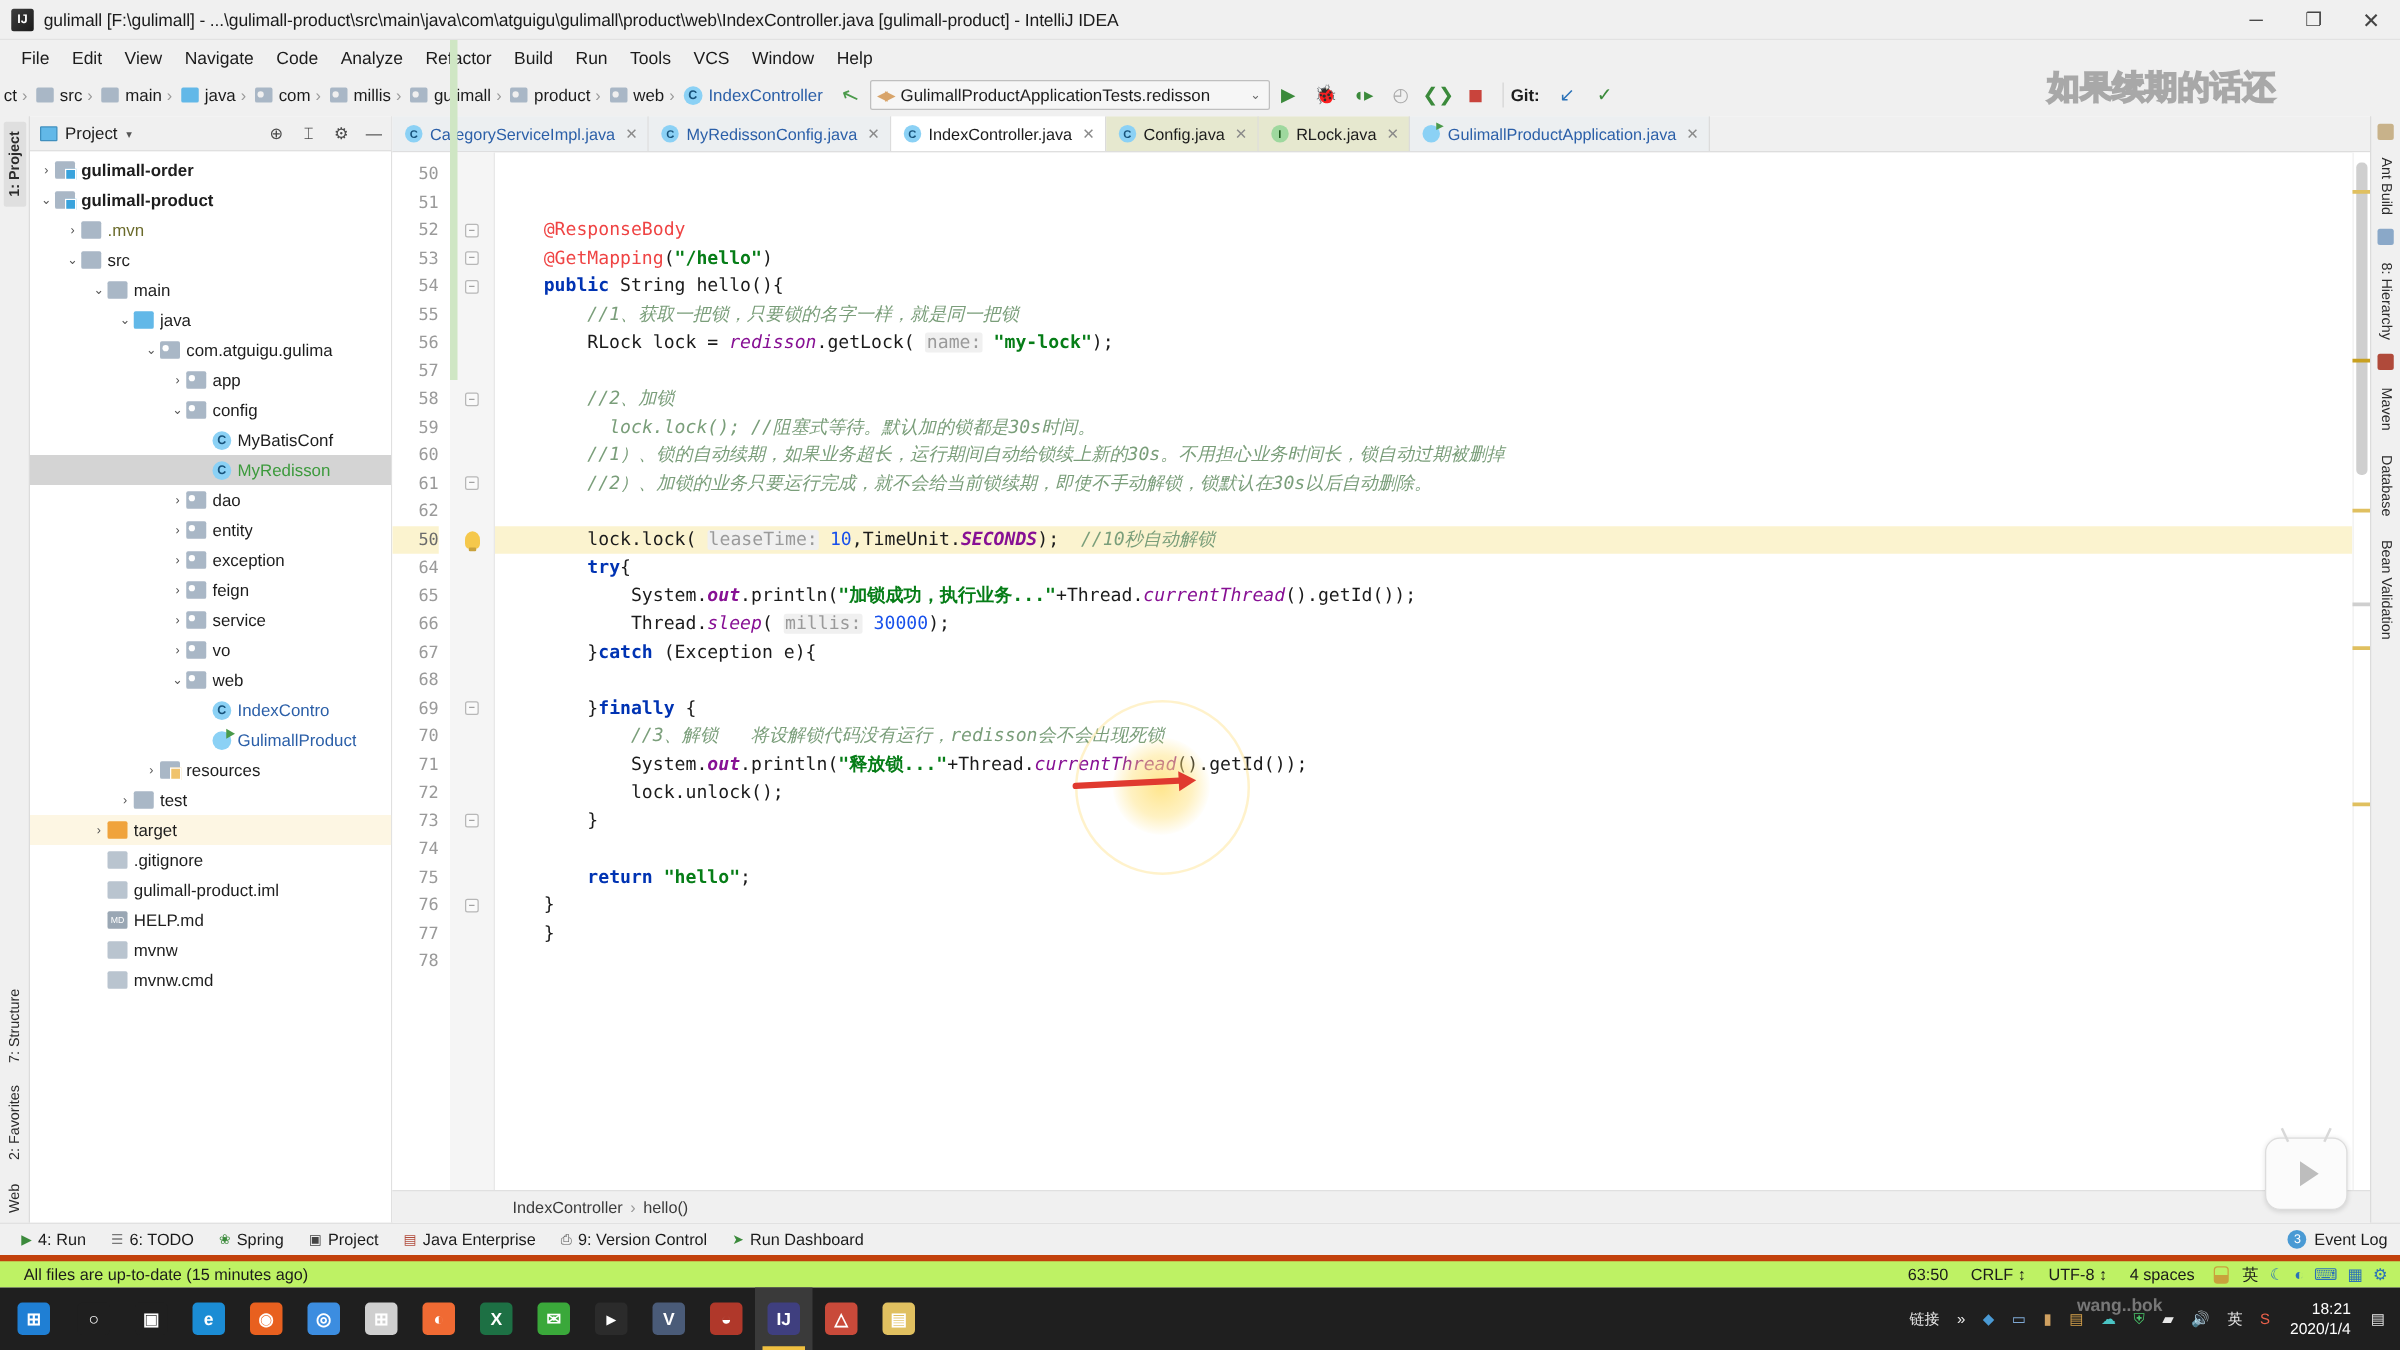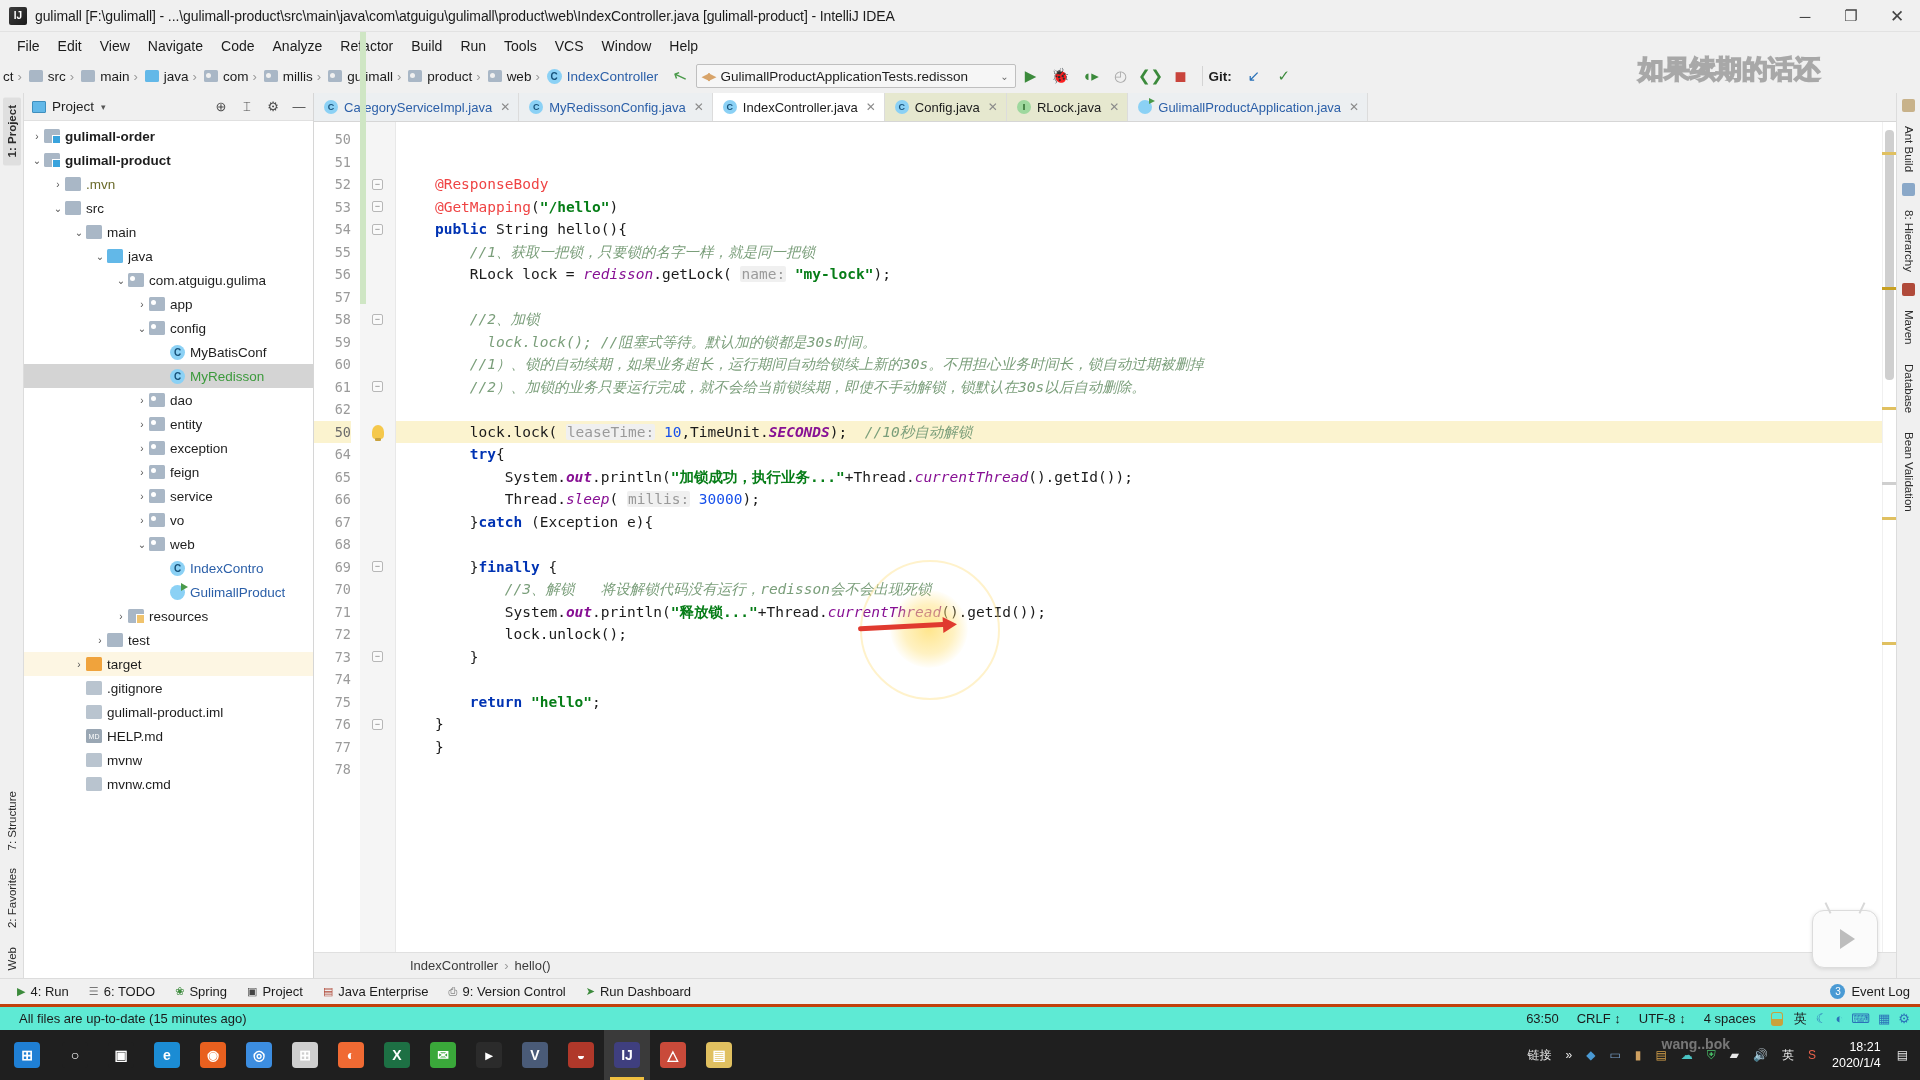--- a/index.html
+++ b/index.html
@@ -176,21 +176,21 @@
   
   .toolwin { height:26px; background:#f0f0f0; border-top:1px solid #dcdcdc; display:flex; align-items:center; gap:2px; padding-left:8px; font-size:13px;}
   .twb { display:flex; align-items:center; gap:5px; padding:2px 9px; color:#1b1b1b; white-space:nowrap;}
   .twb .g { color:#3b8a3b; font-size:11px;}
   .toolwin .sp { flex:1; }
   .evlog { display:flex;align-items:center;gap:6px;padding:2px 10px; }
   .evlog .bubble { width:15px;height:15px;border-radius:50%;background:#4a9ad4;color:#fff;font-size:10px;
                    display:flex;align-items:center;justify-content:center;}
 
   
-  .statusbar { height:26px; background:#5eead4; border-top:3px solid #c2410c; display:flex; align-items:center;
+  .statusbar { height:26px; background:#bef264; border-top:5px solid #c2410c; display:flex; align-items:center;
                padding:0 6px 0 10px; font-size:13px; color:#1b1b1b; gap:0; }
   .statusbar .sp { flex:1; }
   .st { padding:0 9px; white-space:nowrap; }
   .lock-ic { width:12px;height:14px;border:1.6px solid #c9a23c;border-bottom-width:7px;border-radius:3px;margin:0 6px;}
   .lang-badge { padding:0 5px; }
   .blue-ic { color:#2b72b8; font-size:13px; padding:0 4px;}
 
   
   .taskbar { height:50px; background:#1f1f1f; display:flex; align-items:center; padding:0 2px; position:relative;}
   .tk { width:46px;height:50px;display:flex;align-items:center;justify-content:center; position:relative;}

